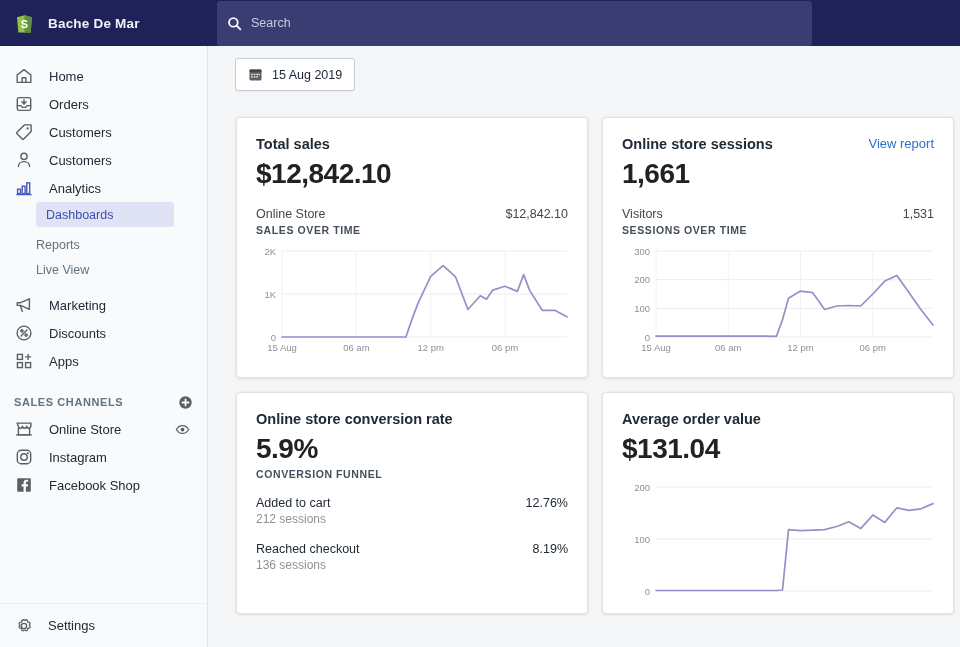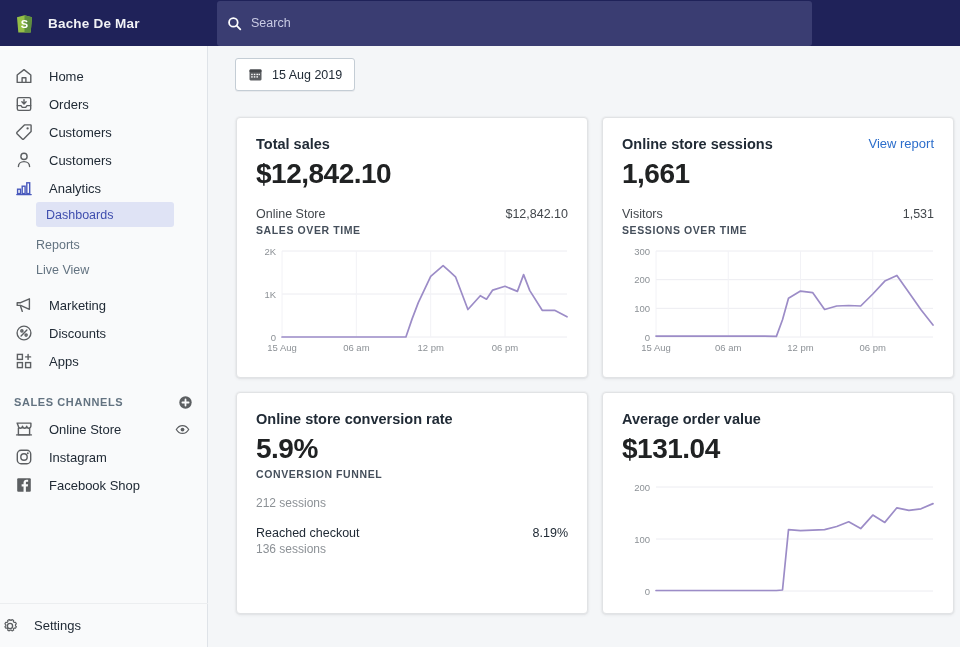--- a/index.html
+++ b/index.html
@@ -51,21 +51,21 @@
     width:138px;
   }
   .sub-item.active .lbl { padding-left:0; }
   .section-head {
     display:flex; align-items:center; justify-content:space-between;
     padding:0 14px 0 14px; height:26px; margin-top:14px;
   }
   .section-head .t { font-size:11px; letter-spacing:.6px; color:#637381; font-weight:600; }
   .gap { height:14px; }
   .settings-row { position:absolute; bottom:0; left:0; width:208px; height:44px;
-    display:flex; align-items:center; gap:14px;
+    display:flex; align-items:center; padding-left:14px; gap:14px;
     border-top:1px solid #eceef0; cursor:pointer; }
   .settings-row .lbl { font-size:13px; }
 
   
   .main { position:absolute; top:46px; left:209px; width:751px; height:601px; overflow:hidden; }
   .datebtn {
     margin:12px 0 12px 26px; display:inline-flex; align-items:center; gap:9px;
     height:33px; padding:0 12px; background:#fff;
     border:1px solid #c4cdd5; border-radius:3px; font-size:12.5px;
     color:#212b36; cursor:pointer;
@@ -364,20 +364,24 @@
       </div>
     </div>
 
     <div class="card">
       <div class="card-head">
         <span class="card-title">Online store conversion rate</span>
       </div>
       <div class="big">5.9%</div>
       <div class="subhead">CONVERSION FUNNEL</div>
       <div class="funnel-row">
+        <div class="funnel-top">
+          <span>Added to cart</span>
+          <span>12.76%</span>
+        </div>
         <div class="funnel-sub">212 sessions</div>
       </div>
       <div class="funnel-row">
         <div class="funnel-top">
           <span>Reached checkout</span>
           <span>8.19%</span>
         </div>
         <div class="funnel-sub">136 sessions</div>
       </div>
     </div>

